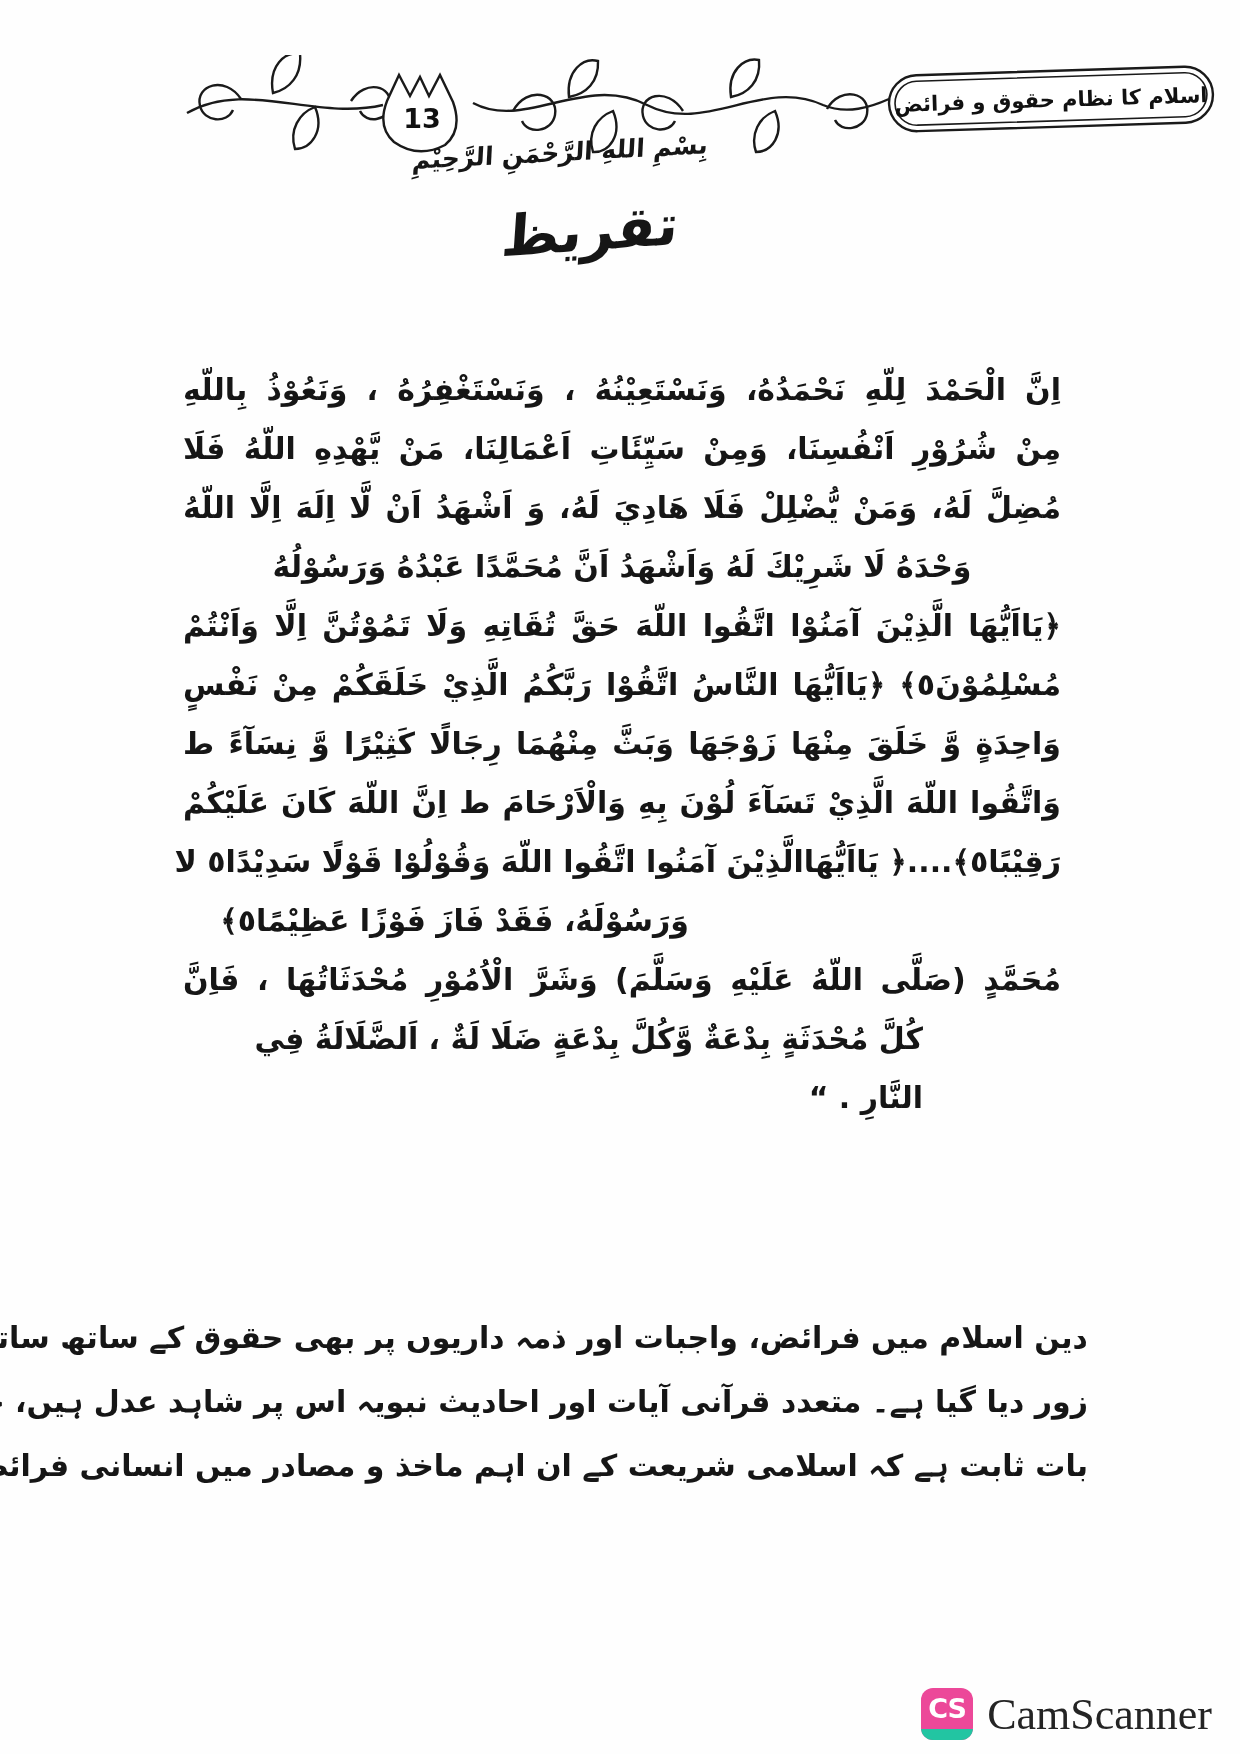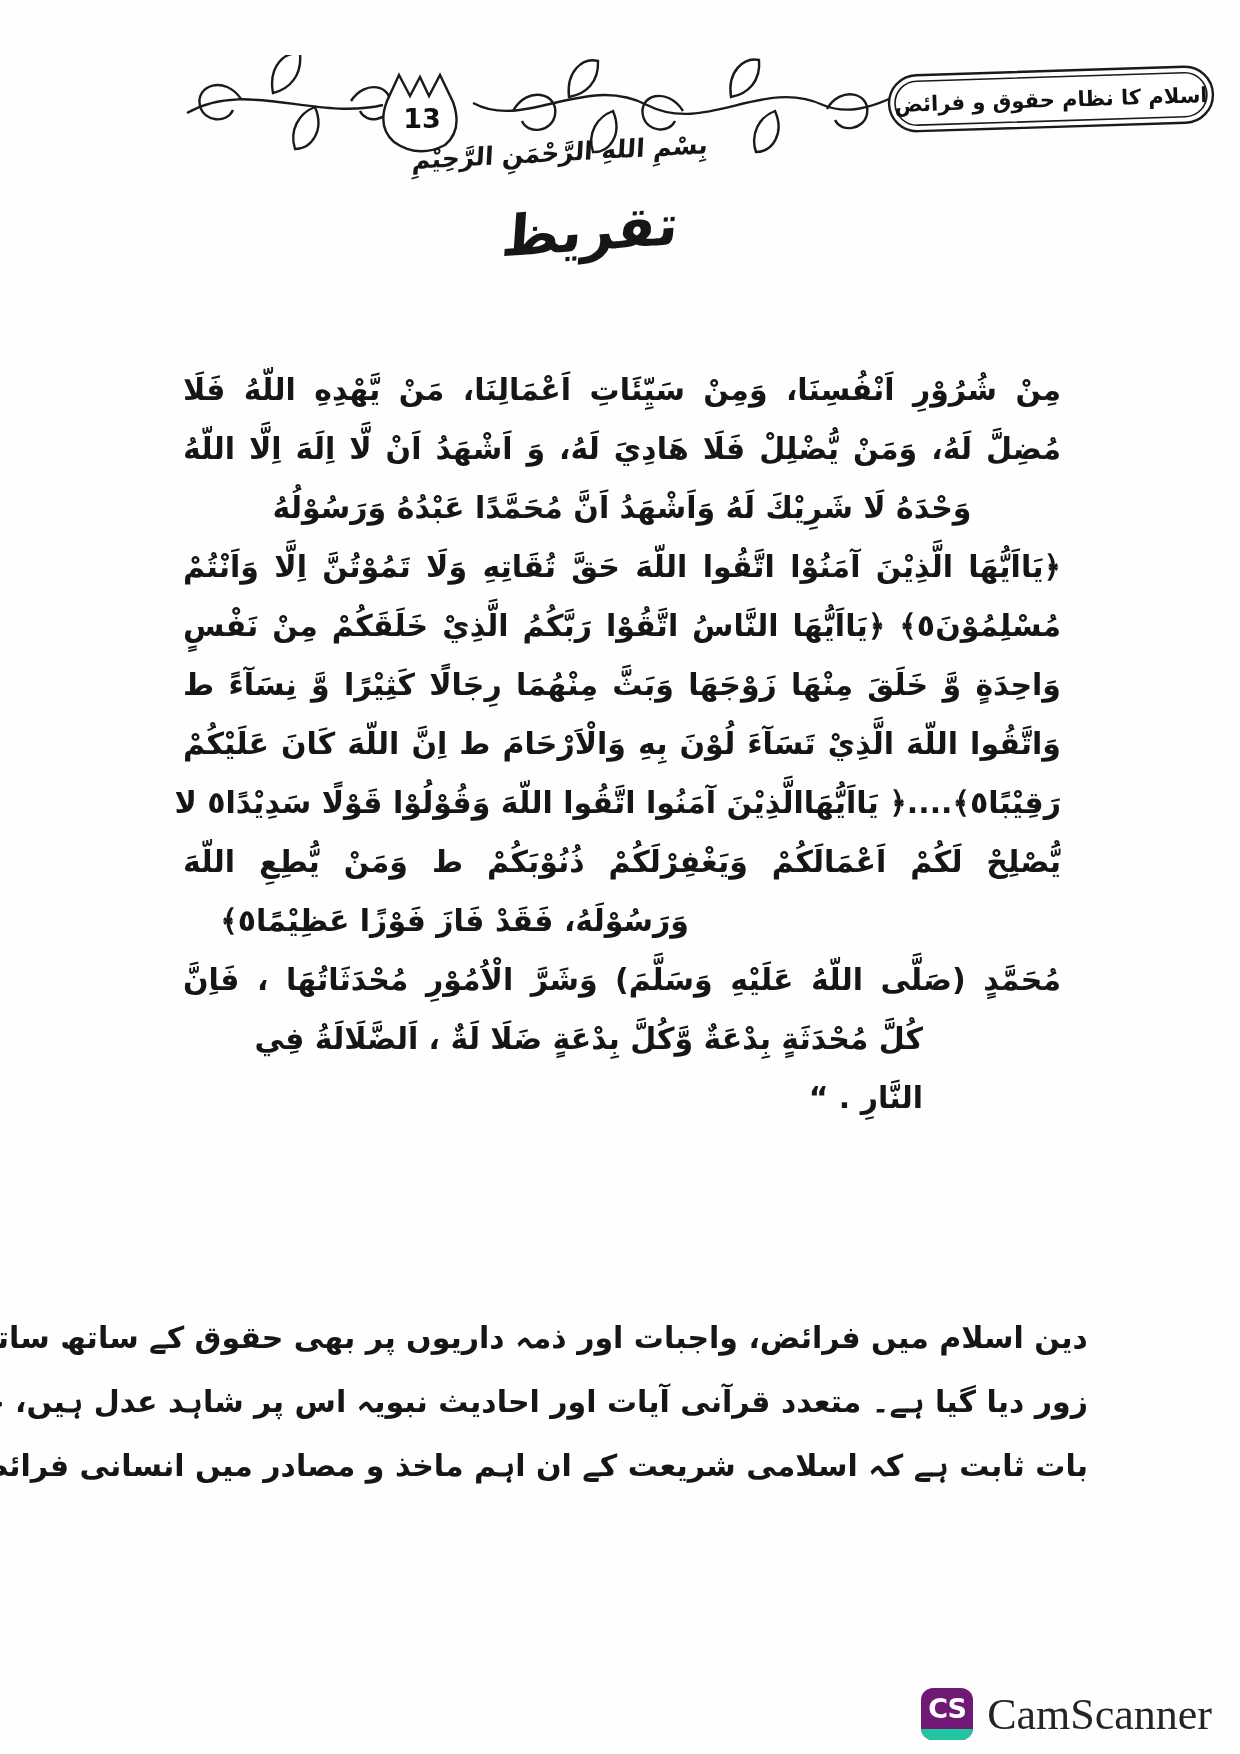--- a/index.html
+++ b/index.html
@@ -108,41 +108,41 @@
       <rect x="720" y="22" width="312" height="44" rx="22" fill="none" stroke="#1a1a1a" stroke-width="1.6"></rect>
       <text class="header-box-text" x="876" y="52" text-anchor="middle">اسلام کا نظام حقوق و فرائض</text>
     </g>
   </svg>
 
   <div class="bismillah">بِسْمِ اللهِ الرَّحْمَنِ الرَّحِيْمِ</div>
 
   <div class="main-title">تقریظ</div>
 
   <div class="arabic-block" dir="rtl">
+    <div class="ar-line">اِنَّ الْحَمْدَ لِلّهِ نَحْمَدُهُ، وَنَسْتَعِيْنُهُ ، وَنَسْتَغْفِرُهُ ، وَنَعُوْذُ بِاللّهِ</div>
     <div class="ar-line">مِنْ شُرُوْرِ اَنْفُسِنَا، وَمِنْ سَيِّئَاتِ اَعْمَالِنَا، مَنْ يَّهْدِهِ اللّهُ فَلَا</div>
     <div class="ar-line">مُضِلَّ لَهُ، وَمَنْ يُّضْلِلْ فَلَا هَادِيَ لَهُ، وَ اَشْهَدُ اَنْ لَّا اِلَهَ اِلَّا اللّهُ</div>
     <div class="ar-line center">وَحْدَهُ لَا شَرِيْكَ لَهُ وَاَشْهَدُ اَنَّ مُحَمَّدًا عَبْدُهُ وَرَسُوْلُهُ</div>
     <div class="ar-line">﴿يَااَيُّهَا الَّذِيْنَ آمَنُوْا اتَّقُوا اللّهَ حَقَّ تُقَاتِهِ وَلَا تَمُوْتُنَّ اِلَّا وَاَنْتُمْ</div>
     <div class="ar-line">مُسْلِمُوْنَ٥﴾ ﴿يَااَيُّهَا النَّاسُ اتَّقُوْا رَبَّكُمُ الَّذِيْ خَلَقَكُمْ مِنْ نَفْسٍ</div>
     <div class="ar-line">وَاحِدَةٍ وَّ خَلَقَ مِنْهَا زَوْجَهَا وَبَثَّ مِنْهُمَا رِجَالًا كَثِيْرًا وَّ نِسَآءً ط</div>
     <div class="ar-line">وَاتَّقُوا اللّهَ الَّذِيْ تَسَآءَ لُوْنَ بِهِ وَالْاَرْحَامَ ط اِنَّ اللّهَ كَانَ عَلَيْكُمْ</div>
     <div class="ar-line">رَقِيْبًا٥﴾....﴿ يَااَيُّهَاالَّذِيْنَ آمَنُوا اتَّقُوا اللّهَ وَقُوْلُوْا قَوْلًا سَدِيْدًا٥ لا</div>
-    <div class="ar-line">يُّصْلِحْ لَكُمْ اَعْمَالَكُمْ وَيَغْفِرْلَكُمْ ذُنُوْبَكُمْ ط وَمَنْ يُّطِعِ اللّهَ</div>
     <div class="ar-line short-left">وَرَسُوْلَهُ، فَقَدْ فَازَ فَوْزًا عَظِيْمًا٥﴾</div>
     <div class="ar-line">مُحَمَّدٍ (صَلَّى اللّهُ عَلَيْهِ وَسَلَّمَ) وَشَرَّ الْاُمُوْرِ مُحْدَثَاتُهَا ، فَاِنَّ</div>
     <div class="ar-line indent-r">كُلَّ مُحْدَثَةٍ بِدْعَةٌ وَّكُلَّ بِدْعَةٍ ضَلَا لَةٌ ، اَلضَّلَالَةُ فِي النَّارِ . “</div>
   </div>
 
   <div class="urdu-block" dir="rtl">
     <div class="ur-line">دین اسلام میں فرائض، واجبات اور ذمہ داریوں پر بھی حقوق کے ساتھ ساتھ یکساں</div>
     <div class="ur-line">زور دیا گیا ہے۔ متعدد قرآنی آیات اور احادیث نبویہ اس پر شاہد عدل ہیں، جن سے یہ</div>
     <div class="ur-line">بات ثابت ہے کہ اسلامی شریعت کے ان اہم ماخذ و مصادر میں انسانی فرائض و واجبات کو</div>
   </div>
 
   <div class="cam-watermark">
-    <div class="cam-icon" id="cam-icon" style="background: #701a75; text-align: center;">
+    <div class="cam-icon" id="cam-icon" style="background: #ec4899; text-align: center;">
       <span class="cs">CS</span>
       <span class="cam-accent" id="cam-accent" style="background: rgb(34, 197, 162);"></span>
     </div>
     <div class="cam-label">CamScanner</div>
   </div>
 
 </div>
 
 </body></html>

